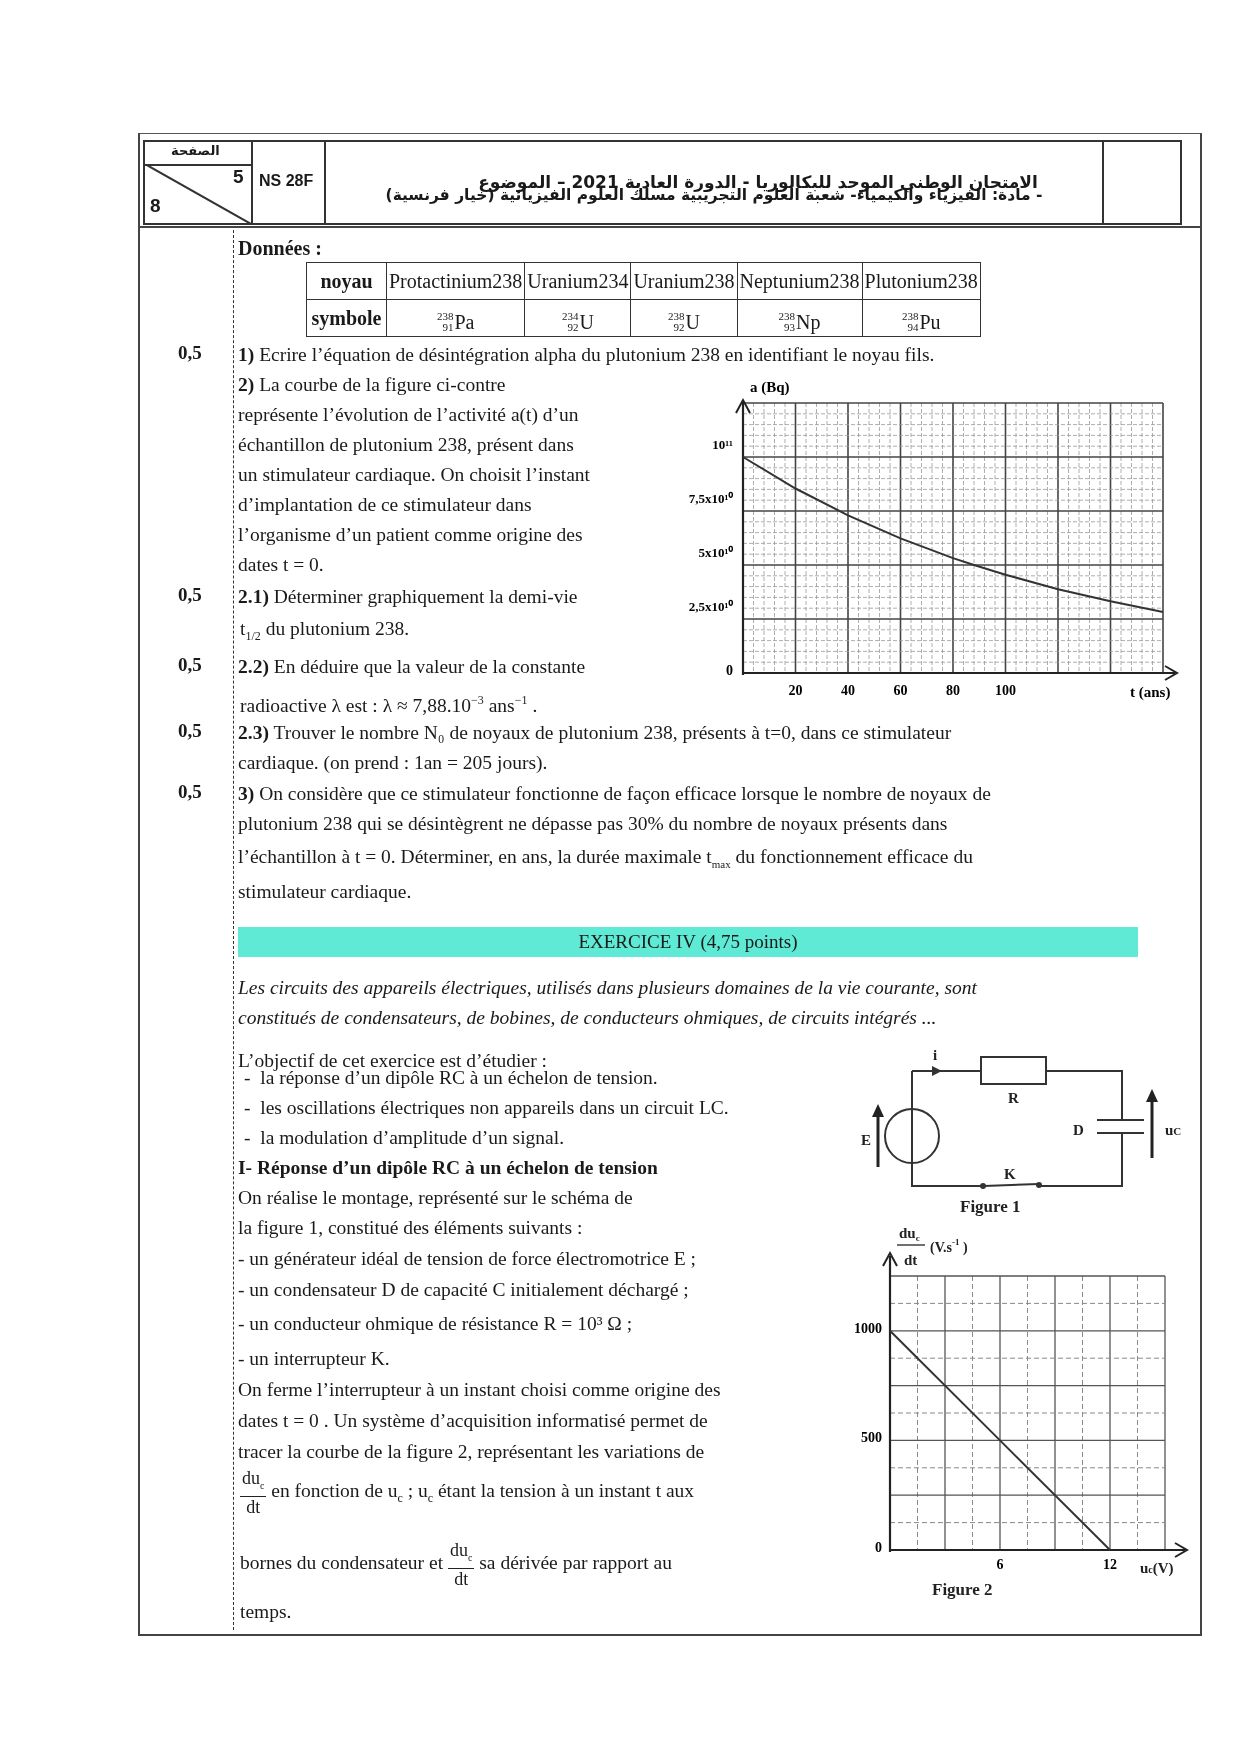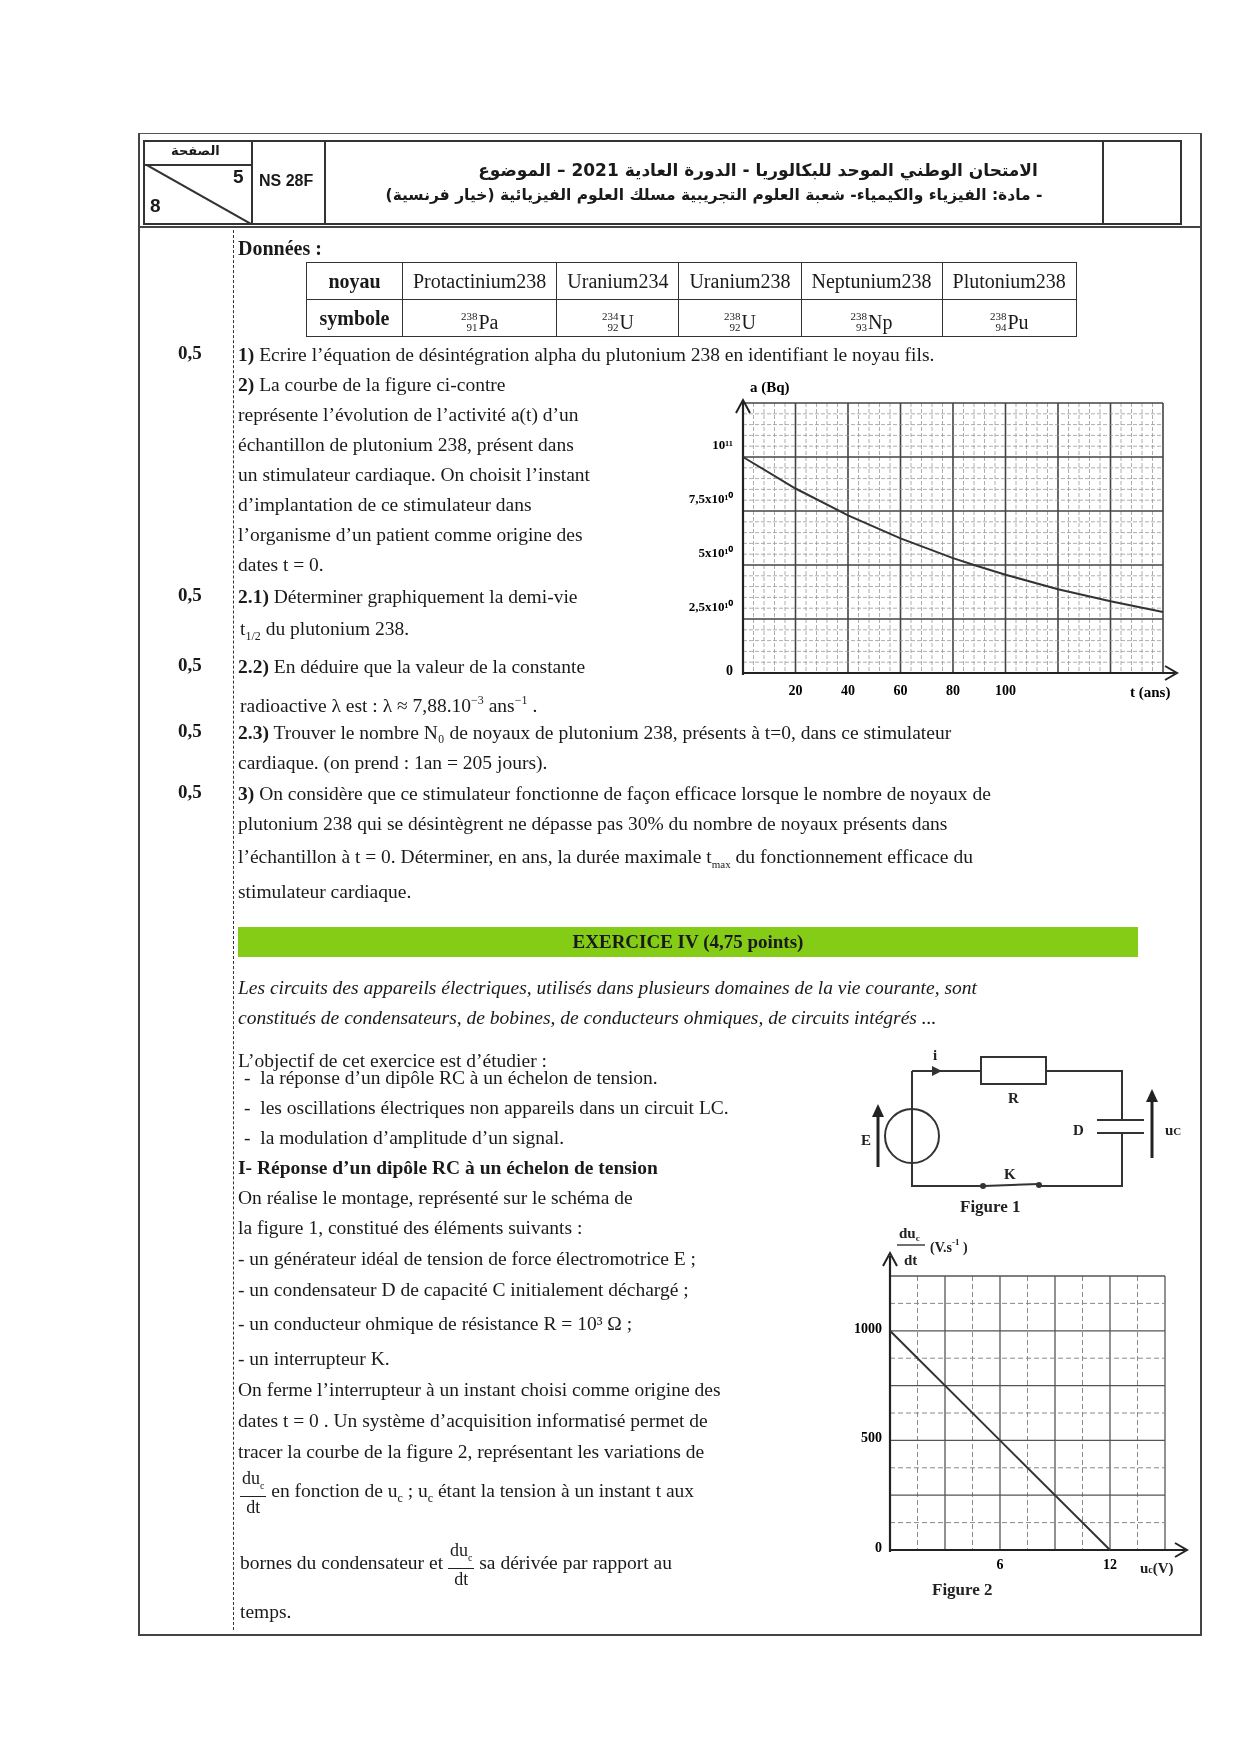--- a/index.html
+++ b/index.html
@@ -8,24 +8,24 @@
   .frame { position:absolute; left:138px; top:133px; width:1060px; height:1500px; border:2px solid #444; border-top:1.5px solid #555; }
   .hbox { position:absolute; border:2.5px solid #333; box-sizing:border-box; }
   .page-lbl { font-family:"DejaVu Sans", sans-serif; font-weight:bold; font-size:13px; }
   .arabic { font-family:"DejaVu Sans", sans-serif; font-weight:bold; font-size:17px; direction:rtl; text-align:center; }
   .dash-v { position:absolute; left:233px; top:230px; width:0; height:1400px; border-left:1.5px dashed #333; }
   .t { position:absolute; font-size:19.5px; white-space:nowrap; line-height:24px; }
   .b { font-weight:bold; }
   .i { font-style:italic; }
   .pts { position:absolute; left:178px; font-weight:bold; font-size:19px; }
   table.data { position:absolute; left:306px; top:262px; border-collapse:collapse; font-size:20px; }
-  table.data td { border:1.3px solid #333; padding:0 10px; height:36px; text-align:center; white-space:nowrap; }
+  table.data td { border:1.3px solid #333; padding:0 2px; height:36px; text-align:center; white-space:nowrap; }
   .nuc { display:inline-flex; align-items:center; }
   .nuc .ss { display:inline-flex; flex-direction:column; font-size:11px; line-height:11px; text-align:right; margin-right:1px; }
-  .exo { position:absolute; left:238px; top:927px; width:900px; height:30px; background:#84cc16; text-align:center; font-weight:bold; font-size:19px; line-height:30px; }
+  .exo { position:absolute; left:238px; top:927px; width:900px; height:30px; background:#5eead4; text-align:center; font-weight:normal; font-size:19px; line-height:30px; }
   .frac { display:inline-flex; flex-direction:column; align-items:center; vertical-align:middle; font-size:18px; line-height:20px; }
   .frac .num { border-bottom:1.3px solid #222; padding:0 2px; }
   svg text { font-family:"Liberation Serif", serif; }
 </style>
 </head>
 <body>
 
 <div class="frame"></div>
 
 <div class="hbox" style="left:143px;top:140px;width:110px;height:85px;">
@@ -34,21 +34,21 @@
   <svg class="abs" style="left:0;top:22px;" width="106" height="60">
       <line x1="0" y1="0" x2="106" y2="60" stroke="#333" stroke-width="2"></line>
     </svg>
   <div class="abs b" style="left:88px;top:24px;font-family:'Liberation Sans',sans-serif;font-size:19px;">5</div>
   <div class="abs b" style="left:5px;top:53px;font-family:'Liberation Sans',sans-serif;font-size:19px;">8</div>
 </div>
 <div class="hbox" style="left:251px;top:140px;width:75px;height:85px;">
   <div class="abs b" style="left:6px;top:30px;font-family:'Liberation Sans',sans-serif;font-size:16px;">NS 28F</div>
 </div>
 <div class="hbox" style="left:324px;top:140px;width:780px;height:85px;">
-  <div class="arabic abs" style="left:0;top:18px;width:864px;">الامتحان الوطني الموحد للبكالوريا - الدورة العادية 2021 – الموضوع</div>
+  <div class="arabic abs" style="left:0;top:30px;width:864px;">الامتحان الوطني الموحد للبكالوريا - الدورة العادية 2021 – الموضوع</div>
   <div class="arabic abs" style="left:0;top:44px;width:776px;font-size:15.5px;">- مادة: الفيزياء والكيمياء- شعبة العلوم التجريبية مسلك العلوم الفيزيائية (خيار فرنسية)</div>
 </div>
 <div class="hbox" style="left:1102px;top:140px;width:80px;height:85px;"></div>
 <div class="abs" style="left:138px;top:226px;width:1062px;border-top:2px solid #444;"></div>
 
 <div class="dash-v"></div>
 
 <div class="t b" style="left:238px;top:236px;font-size:20px;">Données :</div>
 <table class="data">
   <tbody>

